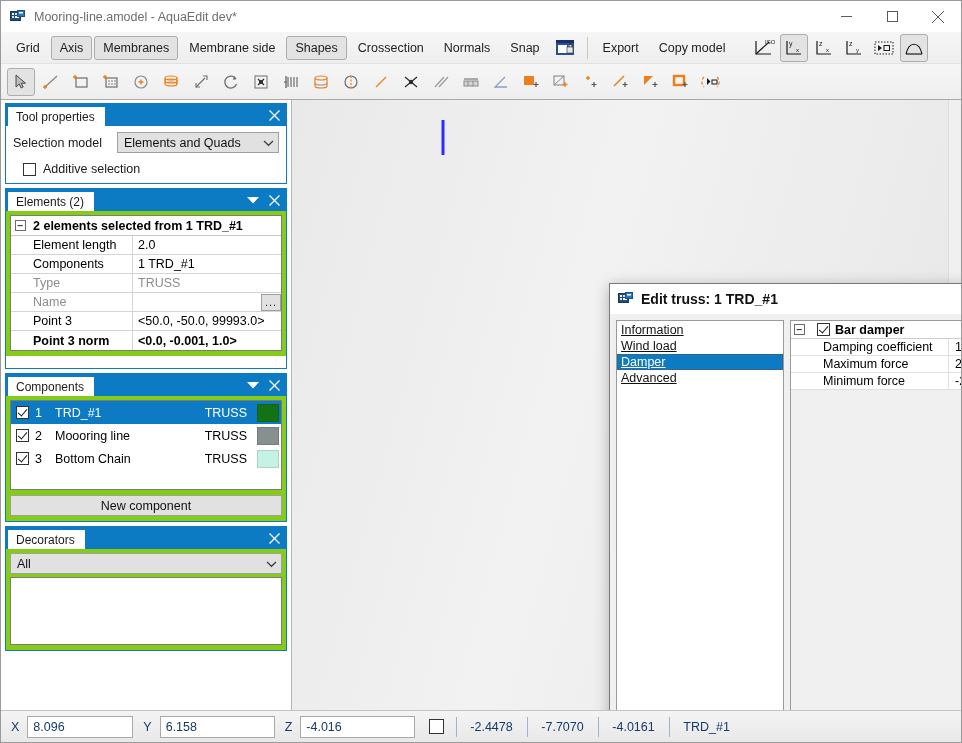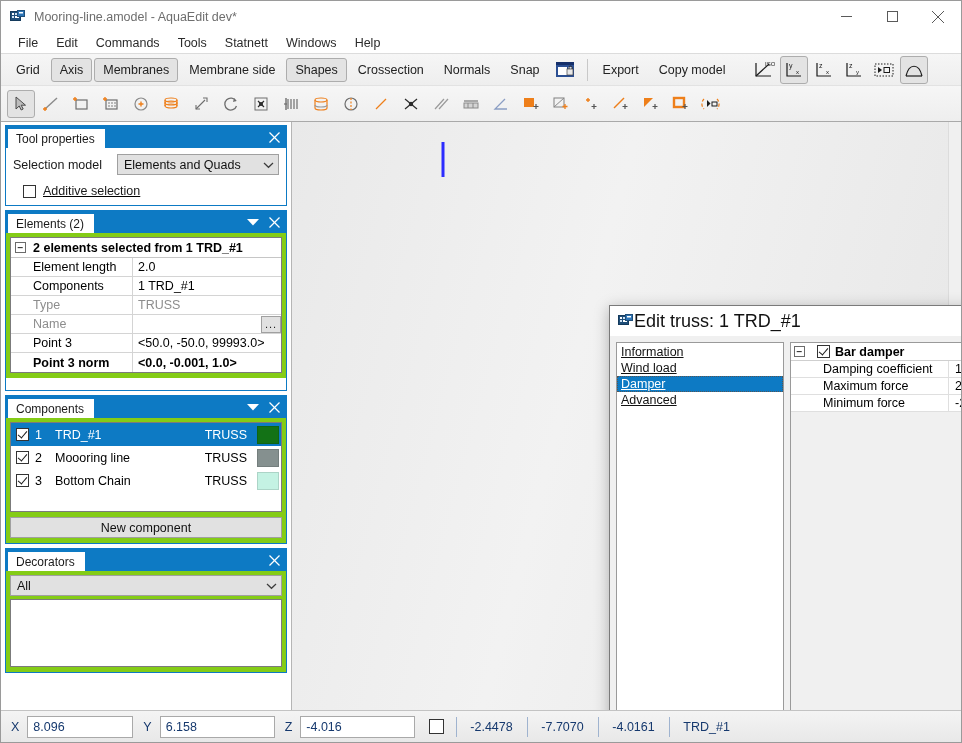--- a/index.html
+++ b/index.html
@@ -172,21 +172,21 @@
     background: #e1e1e1;
     border: 1px solid #a0a0a0;
     display: flex; align-items: center;
     padding: 0 4px 0 6px;
     font-size: 12.5px;
     color: #111;
     position: relative;
     margin-left: 8px;
   }
   .combo .chev { margin-left: auto; color:#3c3c3c; font-size: 10px; }
-  .chkrow { display: flex; align-items: center; gap: 7px; margin-top: 9px; padding-left: 10px; text-decoration: underline;}
+  .chkrow { display: flex; align-items: center; gap: 7px; margin-top: 9px; padding-left: 10px;}
   .cbox {
     width: 13px; height: 13px;
     border: 1px solid #333;
     background: #fff;
     flex: 0 0 auto;
     position: relative;
   }
   .cbox.checked::after {
     content: "";
     position: absolute;
@@ -331,21 +331,21 @@
     z-index: 50;
   }
   .dlg-title {
     height: 30px;
     background: #ffffff;
     display: flex; align-items: center;
     flex: 0 0 auto;
     padding-left: 8px;
   }
   .dlg-title .t {
-    font-size: 18px; color: #111; 
+    font-size: 14px; color: #111; margin-left: 7px; font-weight: bold;
   }
   .dlg-main {
     flex: 1 1 auto;
     display: flex;
     padding: 6px 8px 0 6px;
     gap: 6px;
     min-height: 0;
   }
   .dlg-nav {
     width: 168px; flex: 0 0 168px;
@@ -469,29 +469,20 @@
       </div>
       <div class="win-btn close">
         <svg width="12" height="12" viewBox="0 0 12 12">
             <line x1="0" y1="0" x2="12" y2="12" stroke="currentColor" stroke-width="1"></line>
             <line x1="12" y1="0" x2="0" y2="12" stroke="currentColor" stroke-width="1"></line>
           </svg>
       </div>
     </div>
   </div>
 
-  <div class="menubar">
-    <div class="mi">File</div>
-    <div class="mi">Edit</div>
-    <div class="mi">Commands</div>
-    <div class="mi">Tools</div>
-    <div class="mi">Statnett</div>
-    <div class="mi">Windows</div>
-    <div class="mi">Help</div>
-  </div>
 
   <div class="toolbar row1">
     <div class="tbtn">Grid</div>
     <div class="tbtn toggled">Axis</div>
     <div class="tbtn toggled">Membranes</div>
     <div class="tbtn">Membrane side</div>
     <div class="tbtn toggled">Shapes</div>
     <div class="tbtn">Crossection</div>
     <div class="tbtn">Normals</div>
     <div class="tbtn">Snap</div>

